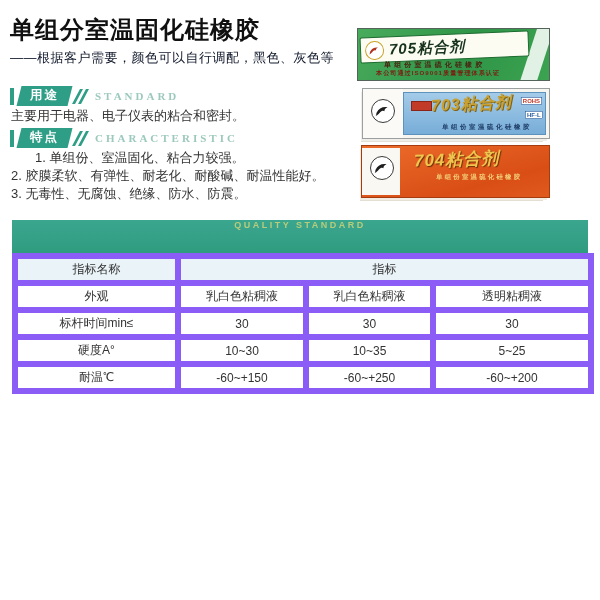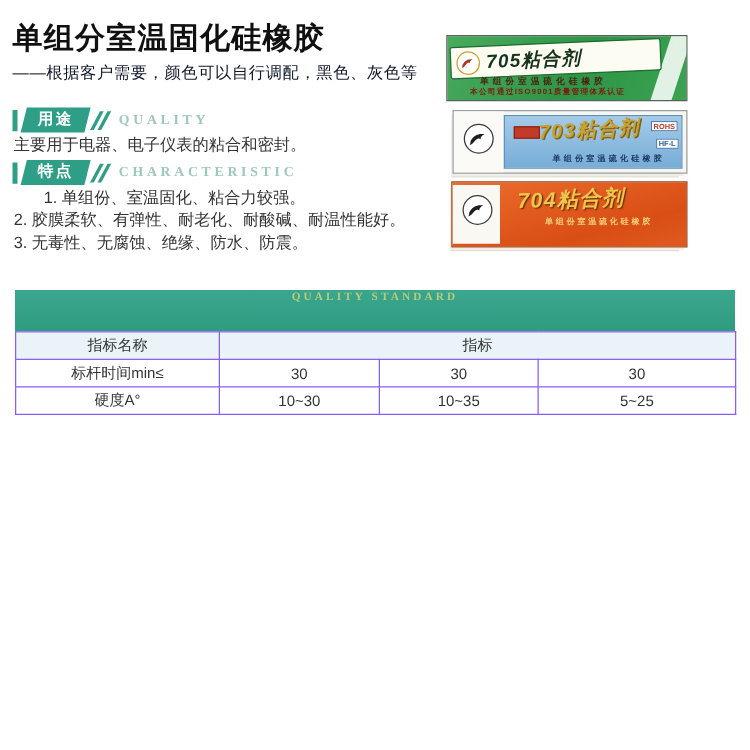--- a/index.html
+++ b/index.html
@@ -74,43 +74,43 @@
   .logo704 svg{position:absolute;left:2px;top:4px;}
   .name704{position:absolute;left:52px;top:2px;font-size:17px;font-weight:bold;font-style:italic;
     color:#f0c54e;text-shadow:1px 1px 1px #6e3208;transform:rotate(-2deg);white-space:nowrap;letter-spacing:1px;}
   .tag704{position:absolute;left:74px;top:27px;font-size:9px;transform:scale(.72);transform-origin:left top;
     color:#f3d27a;letter-spacing:3px;font-weight:bold;white-space:nowrap;}
 
   
   .qtable{left:12px;top:215px;width:576px;}
   .qhead{background:linear-gradient(180deg,#3ba68e 0%,#2f9c80 100%);height:33px;text-align:center;}
   .qhead .cn{font-size:13px;font-weight:bold;color:#ffffff;letter-spacing:3px;padding-top:4px;}
-  .qhead .en{font-family:Liberation Serif, serif;font-size:9px;font-weight:bold;
-    color:#b9cb7c;letter-spacing:2.5px;margin-top:17px;}
+  .qhead .en{font-family:Liberation Sans, sans-serif;font-size:9px;font-weight:bold;
+    color:#b9cb7c;letter-spacing:2.5px;margin-top:5px;}
   table.spec{width:576px;border-collapse:collapse;table-layout:fixed;font-size:12px;color:#333;}
-  table.spec td{border:1px solid #8b5cf6;height:21px;text-align:center;padding:0;
+  table.spec td{border:6px solid #8b5cf6;height:21px;text-align:center;padding:0;
     overflow:hidden;white-space:nowrap;margin-left:16px;}
   tr.subhead td{background:#e9f3f8;}
 </style>
 </head>
 <body>
 
 <div>
 
   <h1 class="abs title">单组分室温固化硅橡胶</h1>
   <div class="abs subtitle">——根据客户需要，颜色可以自行调配，黑色、灰色等</div>
 
   <div class="abs sec" style="top:87px;">
     <span class="bar"></span>
     <span class="badge"><span class="in">用途</span></span>
     <span class="slashes">
         <i></i>
         <i></i>
       </span>
-    <span class="en">QUALITY</span>
+    <span class="en">STANDARD</span>
   </div>
   <div class="abs body-text" style="top:107px;font-family:Liberation Serif, serif;">主要用于电器、电子仪表的粘合和密封。</div>
 
   <div class="abs sec" style="top:129px;">
     <span class="bar"></span>
     <span class="badge"><span class="in">特点</span></span>
     <span class="slashes">
         <i></i>
         <i></i>
       </span>
@@ -174,28 +174,40 @@
           <col style="width:128px">
           <col style="width:127px">
           <col style="width:158px">
         </colgroup>
       <tbody>
           <tr class="subhead">
         <td>指标名称</td>
         <td colspan="3">指标</td>
       </tr>
       <tr>
+        <td>外观</td>
+        <td>乳白色粘稠液</td>
+        <td>乳白色粘稠液</td>
+        <td>透明粘稠液</td>
+      </tr>
+      <tr>
         <td>标杆时间min≤</td>
         <td>30</td>
         <td>30</td>
         <td>30</td>
       </tr>
       <tr>
         <td>硬度A°</td>
         <td>10~30</td>
         <td>10~35</td>
         <td>5~25</td>
       </tr>
+      <tr>
+        <td>耐温℃</td>
+        <td>-60~+150</td>
+        <td>-60~+250</td>
+        <td>-60~+200</td>
+      </tr>
     </tbody>
       </table>
   </div>
 
 </div>
 
 </body></html>

